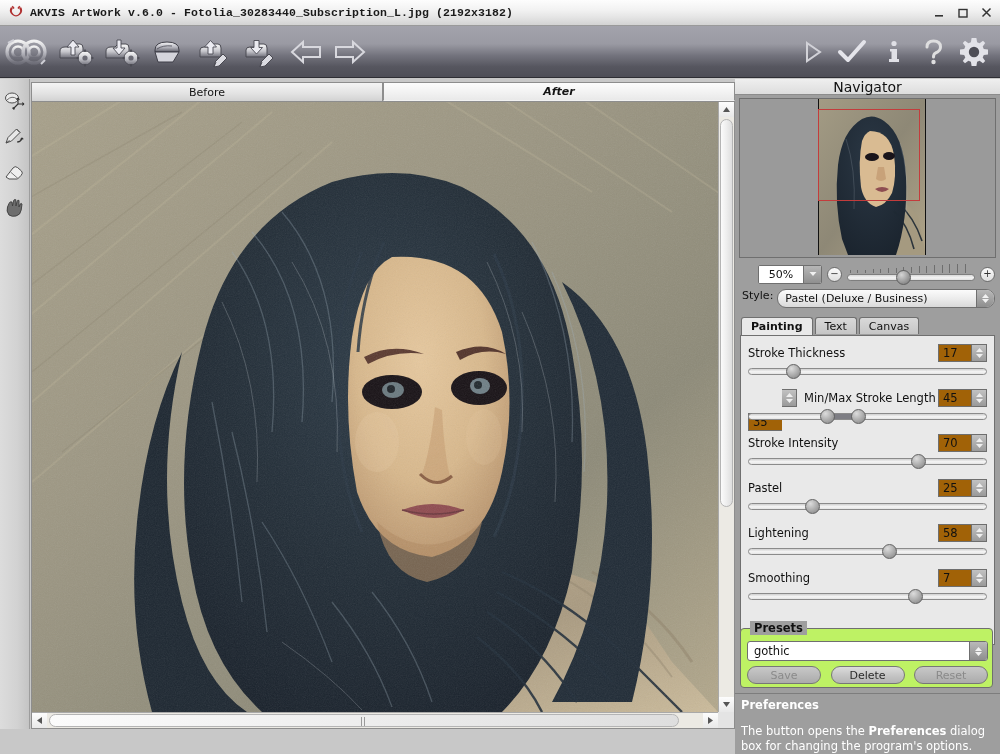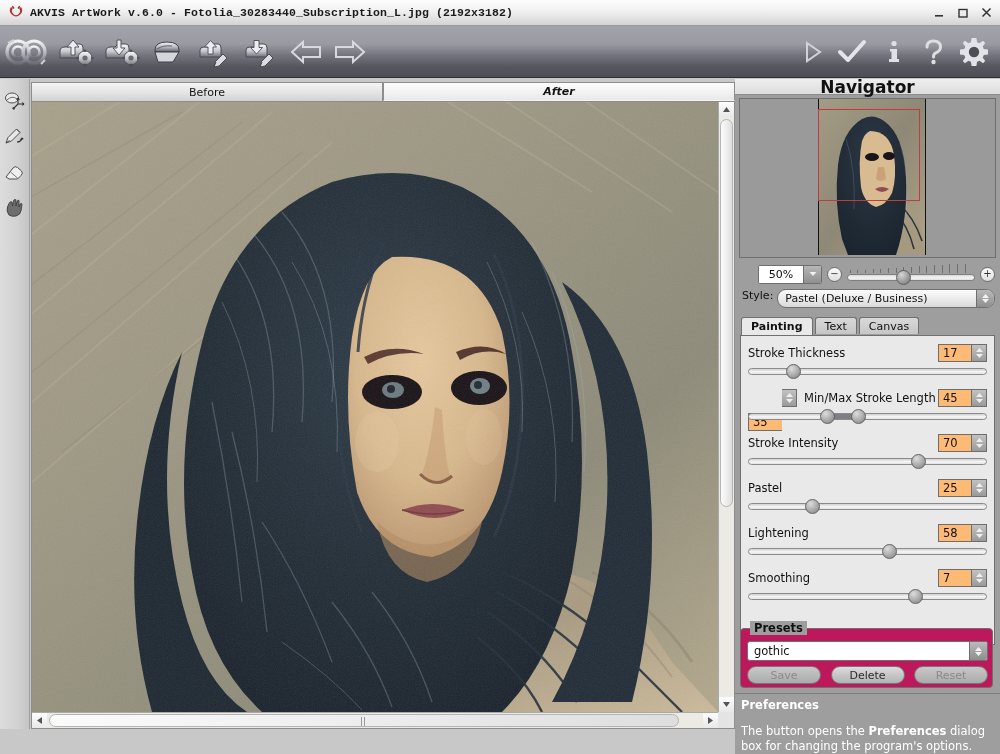--- a/index.html
+++ b/index.html
@@ -46,21 +46,21 @@
   .hscroll{position:absolute;left:0;bottom:0;width:686px;height:16px;background:#eceae4;border-top:1px solid #a9a9a9;box-sizing:border-box;}
   .sb-arrow{position:absolute;display:flex;align-items:center;justify-content:center;
     background:linear-gradient(to bottom,#fdfdfd,#e8e8e8);width:15px;height:15px;}
   .sb-thumb{position:absolute;background:linear-gradient(to right,#fbfbfb,#efefef 45%,#dedede);
     border:1px solid #b4b4b4;border-radius:7px;box-sizing:border-box;}
   .corner{position:absolute;right:0;bottom:0;width:16px;height:16px;background:#e4e4e4;}
 
   
   .rpanel{position:absolute;left:735px;top:79px;width:265px;height:675px;background:#9e9e9e;box-sizing:border-box;}
   .nav-title{height:15px;background:linear-gradient(to bottom,#efefef,#dddddd);
-    display:flex;align-items:center;justify-content:center;font-size:17px;font-weight:bold;color:#111;
+    display:flex;align-items:center;justify-content:center;font-size:14px;font-weight:normal;color:#111;
     border-bottom:1px solid #8c8c8c;}
   .navbox{margin:3px 4px 0 4px;height:158px;background:#9a9a9a;border:1px solid #6f6f6f;position:relative;overflow:hidden;}
   .navimg{position:absolute;left:78px;top:0;width:108px;height:156px;overflow:hidden;}
   .navvline{position:absolute;top:0;width:1px;height:156px;background:#111;}
   .navsel{position:absolute;border:1px solid #c33c3c;box-sizing:border-box;}
 
   .zoomrow{margin:5px 5px 0 5px;height:22px;display:flex;align-items:center;gap:5px;padding-left:18px;}
   .zoomcombo{width:64px;height:19px;display:flex;border:1px solid #6f6f6f;box-sizing:border-box;background:#fff;border-radius:2px;overflow:hidden;}
   .zoomval{flex:1;display:flex;align-items:center;justify-content:center;font-size:11px;color:#111;background:#fff;}
   .zoomdrop{width:17px;background:linear-gradient(to bottom,#b6b6b6,#8f8f8f);display:flex;align-items:center;justify-content:center;border-left:1px solid #6f6f6f;}
@@ -85,35 +85,35 @@
   .tabs2{margin:6px 0 0 6px;height:18px;display:flex;align-items:flex-start;position:relative;}
   .t2{height:17px;padding:0 9px;box-sizing:border-box;display:flex;align-items:center;font-size:11px;color:#111;
     background:linear-gradient(to bottom,#d9d9d9,#c6c6c6);border:1px solid #6f6f6f;border-bottom:none;
     border-radius:3px 3px 0 0;margin-right:2px;}
   .t2.active{background:#e9e9e9;font-weight:bold;height:18px;}
 
   .settings{margin:0 5px;background:#e9e9e9;border:1px solid #6f6f6f;border-top:1px solid #6f6f6f;
     box-sizing:border-box;height:310px;padding:6px 7px 0 7px;}
   .prow{height:22px;display:flex;align-items:center;justify-content:space-between;}
   .plabel{font-size:11.5px;color:#111;}
-  .numbox{width:34px;height:18px;border:1px solid #6e6e6e;box-sizing:border-box;background:#fdba74;
+  .numbox{width:34px;height:18px;border:1px solid #6e6e6e;box-sizing:border-box;background:#a16207;
     display:flex;align-items:center;padding-left:4px;font-size:11.5px;color:#111;}
   .numwrap{display:flex;align-items:center;}
   .spinv{width:15px;height:18px;background:linear-gradient(to bottom,#c2c2c2,#9a9a9a);border:1px solid #6e6e6e;border-left:none;
     box-sizing:border-box;display:flex;flex-direction:column;align-items:center;justify-content:center;gap:2px;}
   .numwrap.left .numbox{border-right:none;margin-top:47px;}
   .strack{position:relative;height:16px;margin-top:-1px;}
   .sbar{position:absolute;left:0;right:0;top:5px;height:7px;border-radius:4px;border:1px solid #8b8b8b;
     background:linear-gradient(to bottom,#cfcfcf,#f6f6f6 55%,#e3e3e3);box-sizing:border-box;}
   .sknob{position:absolute;top:1px;width:15px;height:15px;border-radius:50%;
     background:radial-gradient(circle at 35% 28%,#dcdcdc,#9a9a9a 72%,#7b7b80);border:1px solid #626262;box-sizing:border-box;}
   .sfill{position:absolute;top:6px;height:5px;background:#7e7e84;border-radius:2px;}
 
   .presets{position:absolute;left:5px;top:549px;width:253px;height:60px;
-    border:1px solid #6f6f6f;border-radius:4px;box-sizing:border-box;background:#be185d;}
+    border:1px solid #6f6f6f;border-radius:4px;box-sizing:border-box;background:#bef264;}
   .presets-legend{position:absolute;left:9px;top:-8px;background:#9e9e9e;padding:0 4px;font-size:11.5px;font-weight:bold;color:#111;}
   .presetcombo{position:absolute;left:6px;top:12px;width:241px;height:20px;border:1px solid #6f6f6f;border-radius:3px;
     box-sizing:border-box;background:#fff;display:flex;align-items:center;overflow:hidden;}
   .presetcombo .txt{flex:1;font-size:11.5px;color:#111;padding-left:6px;}
   .pbtnrow{position:absolute;left:6px;top:37px;width:241px;height:18px;display:flex;justify-content:space-between;}
   .pbtn{width:74px;height:18px;border:1px solid #777;border-radius:9px;box-sizing:border-box;
     background:linear-gradient(to bottom,#dcdcdc,#c4c4c4 55%,#b4b4b4);
     display:flex;align-items:center;justify-content:center;font-size:11px;color:#2b2b2b;}
   .pbtn.dis{color:#8a8a8a;background:linear-gradient(to bottom,#c8c8c8,#b8b8b8 55%,#ababab);}
 

